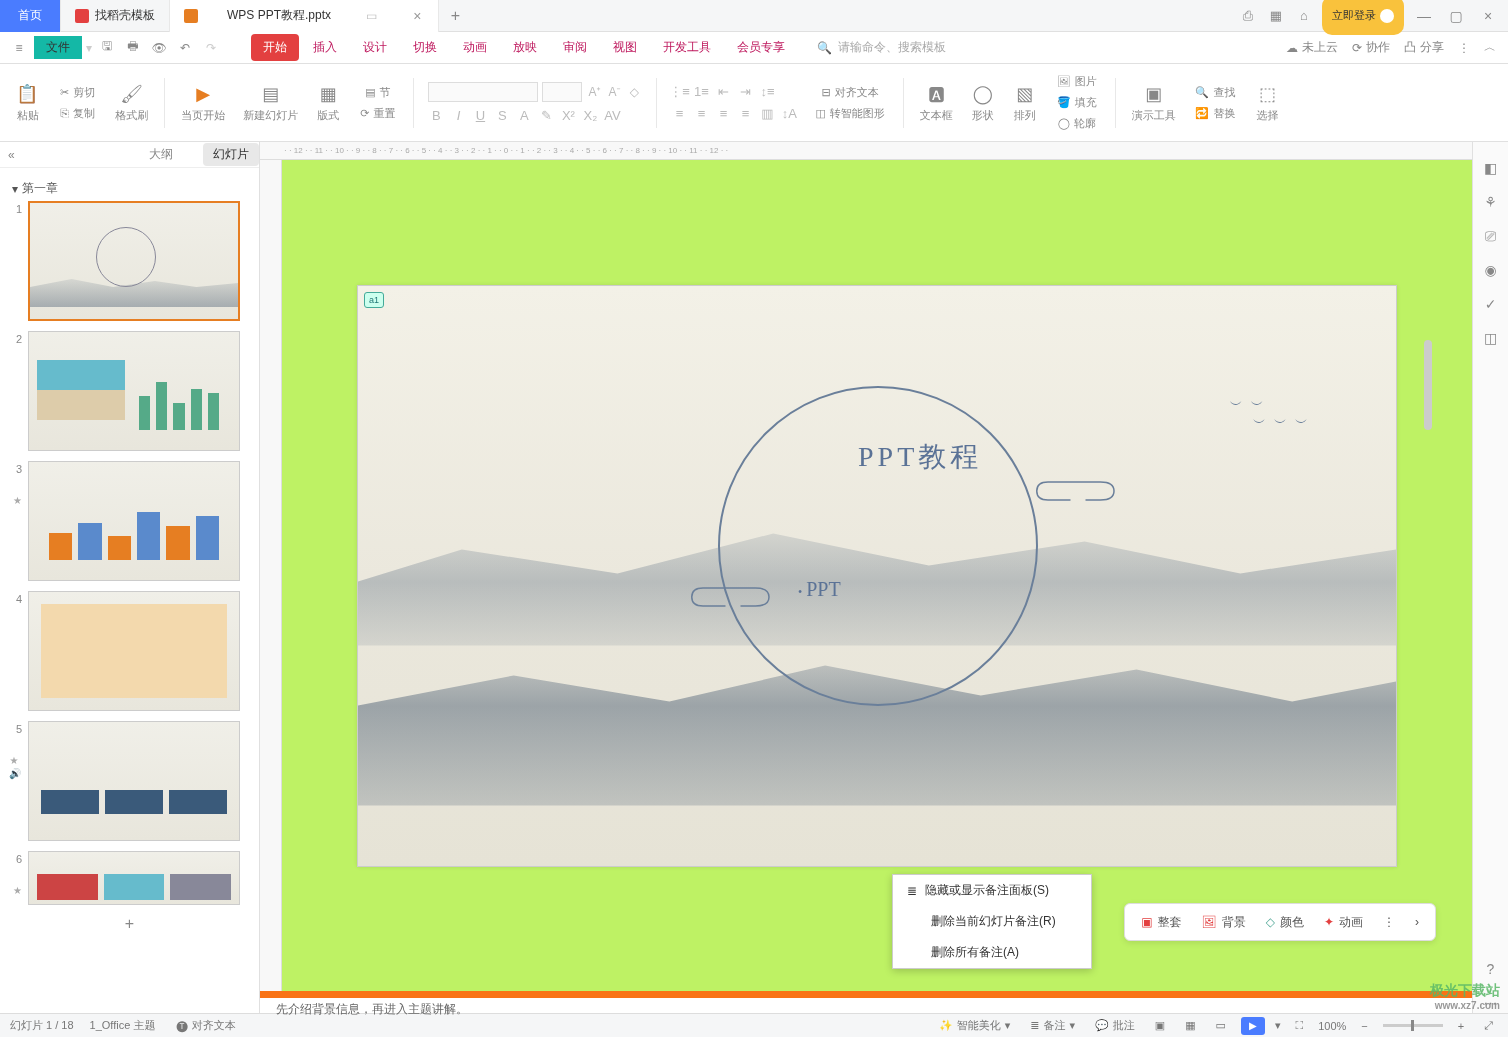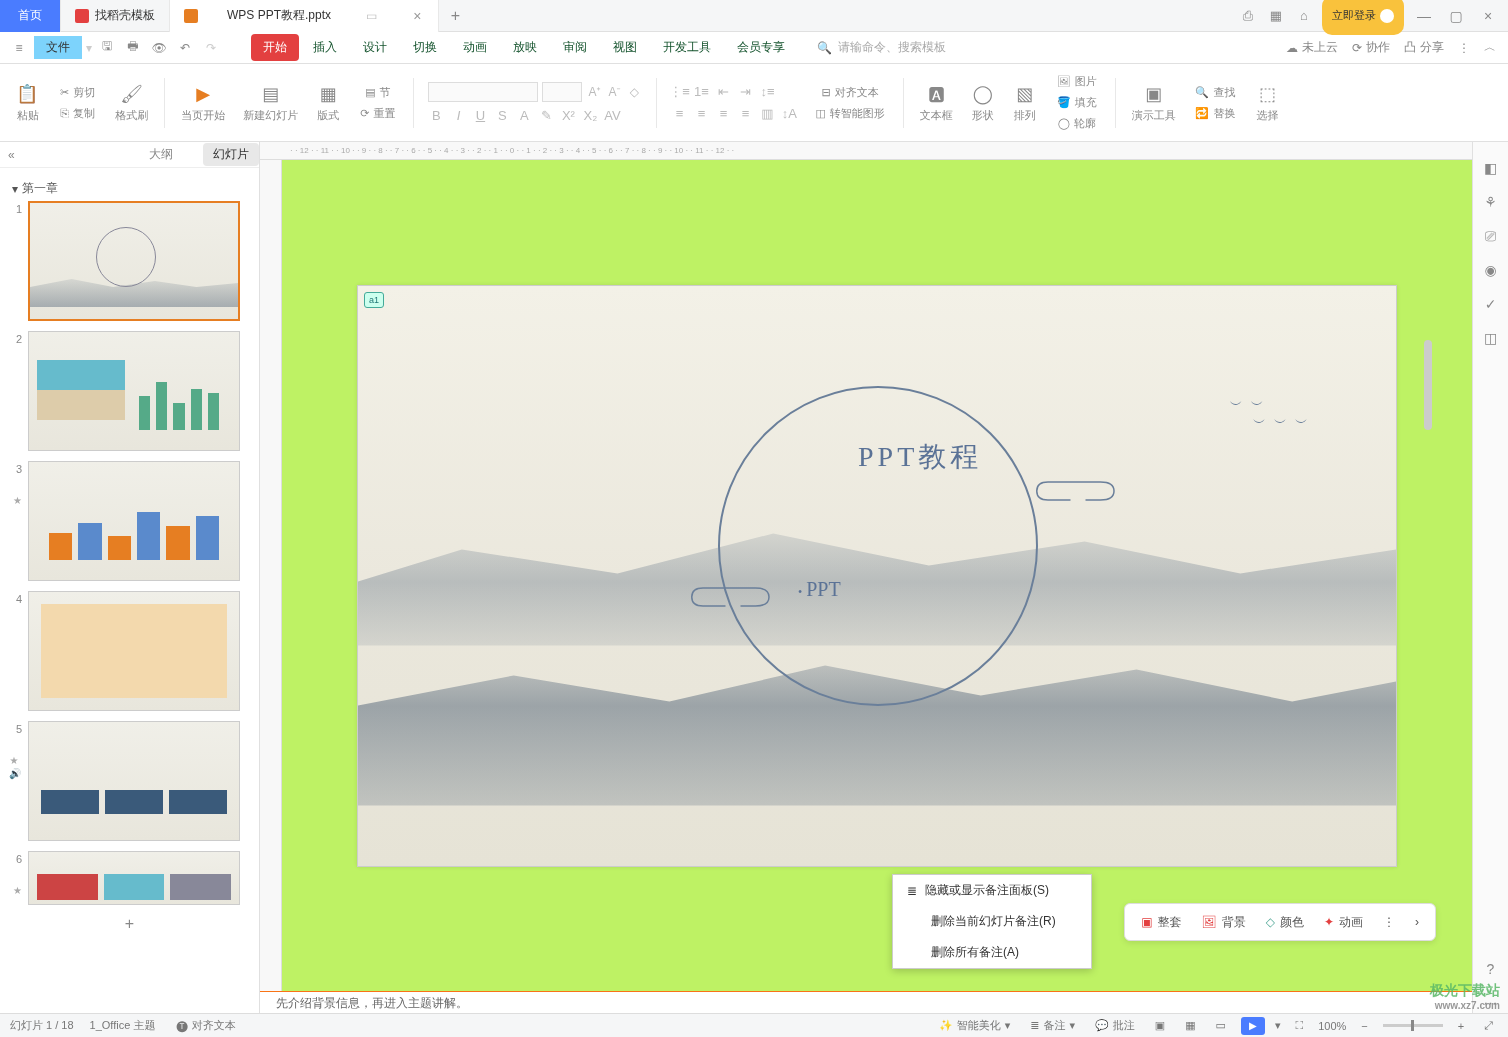--- a/index.html
+++ b/index.html
@@ -17,23 +17,23 @@
 .tab-add { width: 32px; display: flex; align-items: center; justify-content: center; font-size: 16px; color: #888; cursor: pointer; }
 .titlebar-right { margin-left: auto; display: flex; align-items: center; gap: 8px; padding-right: 8px; }
 .tb-icon { width: 20px; height: 18px; display: flex; align-items: center; justify-content: center; color: #888; font-size: 13px; cursor: pointer; }
 .login-btn { background: #f9c23c; color: #333; padding: 12px 10px; border-radius: 10px; font-size: 11px; display: flex; align-items: center; gap: 4px; }
 .login-btn::after { content: ""; width: 14px; height: 14px; background: #fff; border-radius: 50%; }
 .win-btn { width: 24px; height: 24px; display: flex; align-items: center; justify-content: center; color: #888; font-size: 14px; cursor: pointer; }
 
 
 .menubar { height: 32px; display: flex; align-items: center; padding: 0 8px; border-bottom: 1px solid #e0e0e0; gap: 4px; }
 .menu-btn { width: 22px; height: 22px; display: flex; align-items: center; justify-content: center; color: #888; cursor: pointer; }
-.file-btn { padding: 3px 12px; background: #7dd3fc; border: none; font-size: 12px; cursor: pointer; }
+.file-btn { padding: 3px 12px; background: #14b8a6; border: none; font-size: 12px; cursor: pointer; }
 .menu-tabs { display: flex; gap: 2px; margin-left: 25px; }
-.menu-tab { padding: 5px 12px; font-size: 12px; cursor: pointer; color: #14532d; }
+.menu-tab { padding: 5px 12px; font-size: 12px; cursor: pointer; color: #be185d; }
 .menu-tab.active { background: #e34040; color: #fff; border-radius: 4px; }
 .menubar-search { margin-left: 16px; display: flex; align-items: center; gap: 6px; color: #aaa; font-size: 12px; }
 .menubar-right { margin-left: auto; display: flex; align-items: center; gap: 14px; color: #888; font-size: 12px; padding-right: 4px; }
 .mb-item { display: flex; align-items: center; gap: 4px; cursor: pointer; }
 
 
 .ribbon { height: 78px; display: flex; align-items: center; padding: 4px 10px; border-bottom: 1px solid #e0e0e0; gap: 6px; }
 .rb-group { display: flex; flex-direction: column; align-items: center; gap: 2px; padding: 0 4px; }
 .rb-big { display: flex; flex-direction: column; align-items: center; gap: 2px; padding: 4px 6px; cursor: pointer; color: #888; font-size: 11px; }
 .rb-big-icon { width: 24px; height: 24px; display: flex; align-items: center; justify-content: center; font-size: 18px; }
@@ -58,21 +58,21 @@
 .sb-section { font-size: 12px; color: #555; padding: 4px 6px; display: flex; align-items: center; gap: 4px; }
 .thumb-row { display: flex; align-items: flex-start; gap: 6px; margin-bottom: 10px; }
 .thumb-num { width: 16px; text-align: right; font-size: 11px; color: #888; padding-top: 2px; }
 .thumb-icons { display: flex; flex-direction: column; gap: 2px; font-size: 10px; color: #aaa; padding-top: 20px; }
 .thumb { width: 212px; height: 120px; border: 1px solid #ccc; background: linear-gradient(180deg, #f0efe8 0%, #e8e6dc 100%); position: relative; cursor: pointer; }
 .thumb.active { border: 2px solid #e67e22; }
 .thumb-add { height: 20px; text-align: center; font-size: 16px; color: #888; cursor: pointer; }
 
 
 .canvas-wrap { flex: 1; position: relative; background: #fff; display: flex; flex-direction: column; }
-.ruler-h { height: 18px; background: #f8f8f8; border-bottom: 1px solid #ddd; font-size: 8px; color: #aaa; display: flex; align-items: center; padding-left: 30px; }
+.ruler-h { height: 18px; background: #f8f8f8; border-bottom: 1px solid #ddd; font-size: 8px; color: #aaa; display: flex; align-items: center; padding-left: 24px; }
 .canvas-body { flex: 1; display: flex; position: relative; }
 .ruler-v { width: 22px; background: #f8f8f8; border-right: 1px solid #ddd; }
 .canvas-area { flex: 1; display: flex; align-items: center; justify-content: center; background: #bef264; position: relative; overflow: hidden; }
 .slide { width: 1040px; height: 582px; background: linear-gradient(180deg, #f3f1e7 0%, #ebe8dd 50%, #e6e3d6 100%); border: 1px solid #ccc; position: relative; box-shadow: 0 0 4px rgba(0,0,0,0.1); }
 .slide-badge { position: absolute; top: 6px; left: 6px; width: 20px; height: 16px; border: 1px solid #4a9; background: #cfe; border-radius: 3px; font-size: 9px; display: flex; align-items: center; justify-content: center; color: #277; }
 
 
 .mountains { position: absolute; left: 0; right: 0; height: 160px; }
 .mountains.m1 { top: 200px; background: linear-gradient(180deg, transparent 0%, rgba(90,108,128,0.35) 60%, rgba(90,108,128,0.15) 100%); clip-path: polygon(0 60%, 10% 40%, 25% 55%, 40% 30%, 55% 50%, 70% 35%, 85% 55%, 100% 40%, 100% 100%, 0 100%); }
 .mountains.m2 { top: 320px; height: 200px; background: linear-gradient(180deg, transparent 0%, rgba(80,98,118,0.5) 50%, rgba(80,98,118,0.25) 100%); clip-path: polygon(0 50%, 15% 35%, 30% 48%, 45% 30%, 60% 45%, 75% 32%, 90% 48%, 100% 38%, 100% 100%, 0 100%); }
@@ -88,21 +88,21 @@
 
 
 .quick-bar { position: absolute; bottom: 72px; right: 36px; height: 38px; background: #fff; border: 1px solid #ddd; border-radius: 6px; display: flex; align-items: center; gap: 4px; padding: 0 8px; box-shadow: 0 2px 6px rgba(0,0,0,0.1); }
 .qb-item { display: flex; align-items: center; gap: 5px; padding: 4px 8px; font-size: 12px; cursor: pointer; color: #555; }
 
 
 .context-menu { position: absolute; bottom: 44px; right: 380px; width: 200px; background: #fff; border: 1px solid #ccc; box-shadow: 0 2px 8px rgba(0,0,0,0.2); font-size: 12px; }
 .cm-item { padding: 7px 14px; display: flex; align-items: center; gap: 8px; cursor: pointer; }
 
 
-.notes-area { height: 22px; border-top: 1px solid #f97316; padding: 3px 16px; font-size: 12px; color: #666; background: #fff; }
+.notes-area { height: 22px; border-top: 7px solid #f97316; padding: 3px 16px; font-size: 12px; color: #666; background: #fff; }
 
 
 .right-panel { width: 36px; border-left: 1px solid #e0e0e0; display: flex; flex-direction: column; align-items: center; gap: 14px; padding-top: 16px; background: #fafafa; }
 .rp-icon { width: 20px; height: 20px; display: flex; align-items: center; justify-content: center; color: #888; font-size: 14px; cursor: pointer; }
 
 
 .statusbar { height: 24px; background: #f5f6f7; border-top: 1px solid #ddd; display: flex; align-items: center; padding: 0 10px; font-size: 11px; color: #777; gap: 16px; }
 .sb-right { margin-left: auto; display: flex; align-items: center; gap: 10px; }
 .sb-btn { display: flex; align-items: center; gap: 4px; cursor: pointer; padding: 2px 5px; }
 .sb-play { width: 24px; height: 18px; background: #4a7cff; border-radius: 3px; display: flex; align-items: center; justify-content: center; color: #fff; font-size: 10px; }

